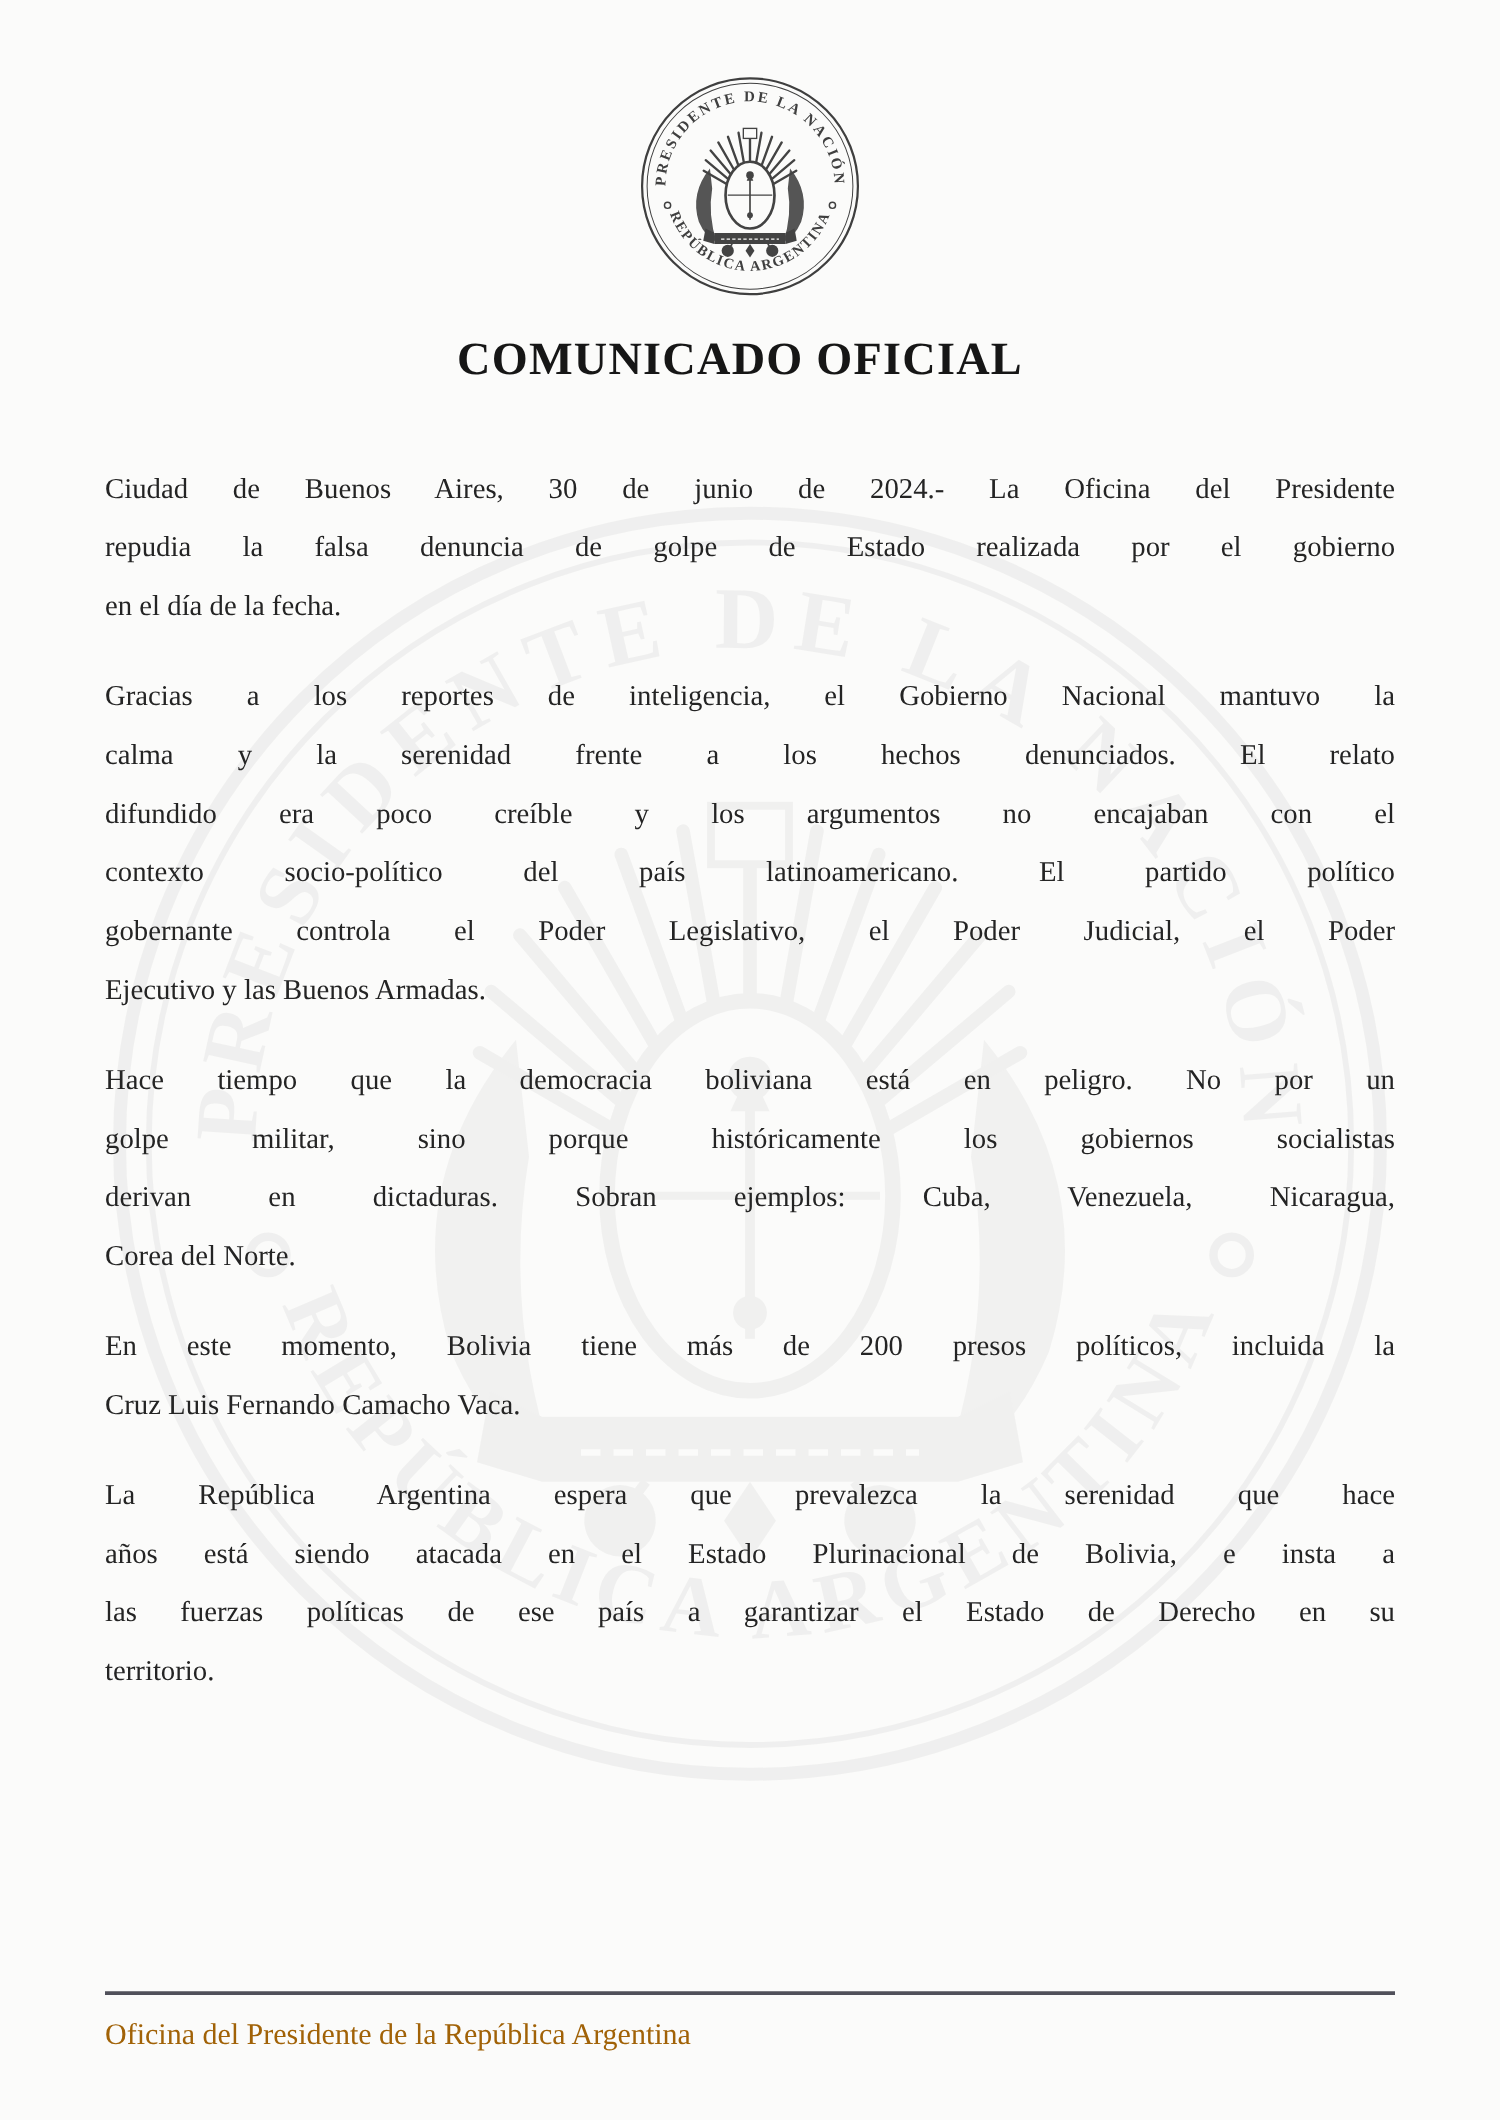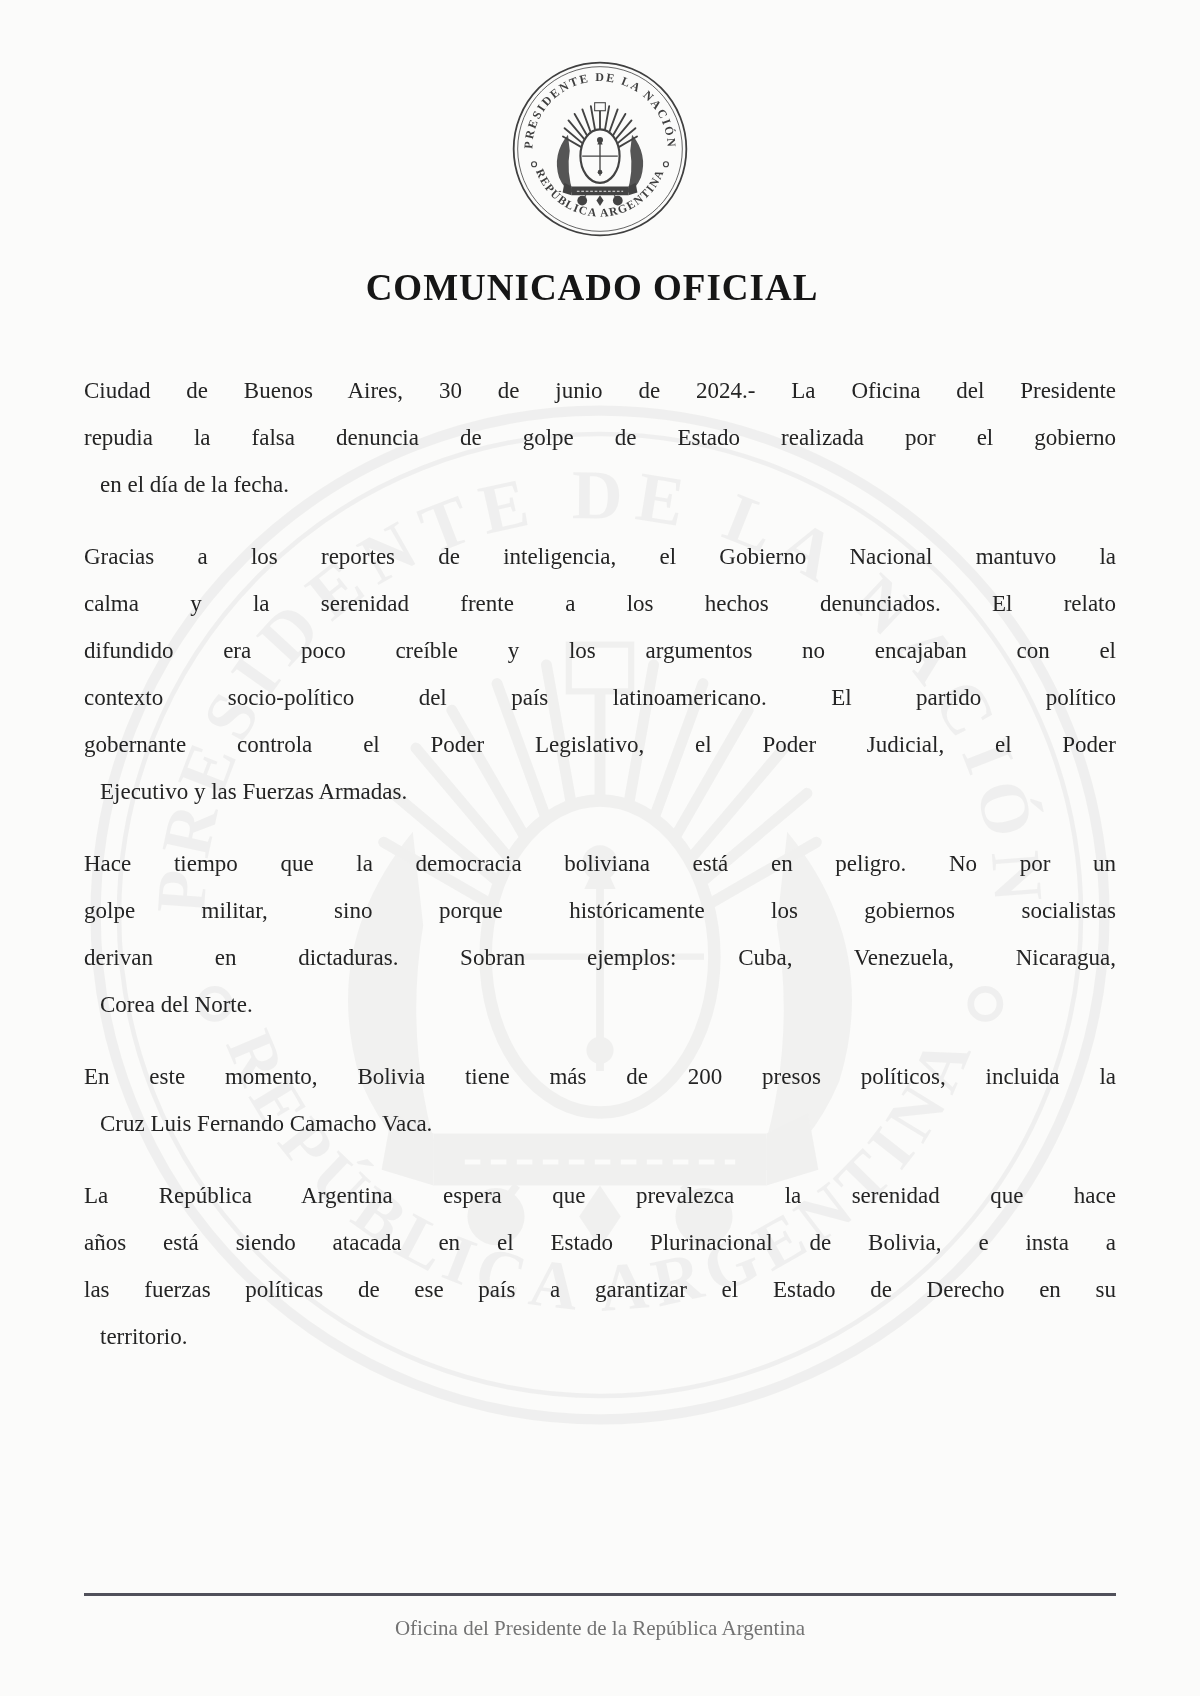--- a/index.html
+++ b/index.html
@@ -55,36 +55,36 @@
     font-size: 23px;
   }
   .para { margin: 0 0 25px 0; }
   .para:last-child { margin-bottom: 0; }
   .line {
     display: block;
     line-height: 47px;
     text-align: justify;
     text-align-last: justify;
   }
-  .line.last { text-align-last: left; margin-left: 16px; }
+  .line.last { text-align-last: left; }
 
   footer {
     margin-top: auto;
     padding: 0 84px 50px 84px;
   }
   .rule {
     height: 3px;
     background: #50505a;
     margin-bottom: 14px;
   }
   .footer-text {
-    text-align: center;
-    font-size: 21px;
+    text-align: left;
+    font-size: 24px;
     line-height: 36px;
-    color: #737373;
+    color: #a16207;
   }
 
   
   .seal-ring { fill: none; stroke: #3f3f3f; }
   .seal-arc-text {
     font-family: "Liberation Serif", "DejaVu Serif", serif;
     font-weight: 700;
     fill: #3f3f3f;
   }
   .seal-arc-text.top { font-size: 13.5px; letter-spacing: 2.2px; }
@@ -173,21 +173,21 @@
       <span class="line">Ciudad de Buenos Aires, 30 de junio de 2024.- La Oficina del Presidente</span>
       <span class="line">repudia la falsa denuncia de golpe de Estado realizada por el gobierno</span>
       <span class="line last">en el día de la fecha.</span>
     </p>
     <p class="para">
       <span class="line">Gracias a los reportes de inteligencia, el Gobierno Nacional mantuvo la</span>
       <span class="line">calma y la serenidad frente a los hechos denunciados. El relato</span>
       <span class="line">difundido era poco creíble y los argumentos no encajaban con el</span>
       <span class="line">contexto socio-político del país latinoamericano. El partido político</span>
       <span class="line">gobernante controla el Poder Legislativo, el Poder Judicial, el Poder</span>
-      <span class="line last">Ejecutivo y las Fuerzas Armadas.</span>
+      <span class="line last">Ejecutivo y las Buenos Armadas.</span>
     </p>
     <p class="para">
       <span class="line">Hace tiempo que la democracia boliviana está en peligro. No por un</span>
       <span class="line">golpe militar, sino porque históricamente los gobiernos socialistas</span>
       <span class="line">derivan en dictaduras. Sobran ejemplos: Cuba, Venezuela, Nicaragua,</span>
       <span class="line last">Corea del Norte.</span>
     </p>
     <p class="para">
       <span class="line">En este momento, Bolivia tiene más de 200 presos políticos, incluida la</span>
       <span class="line last">Cruz Luis Fernando Camacho Vaca.</span>

